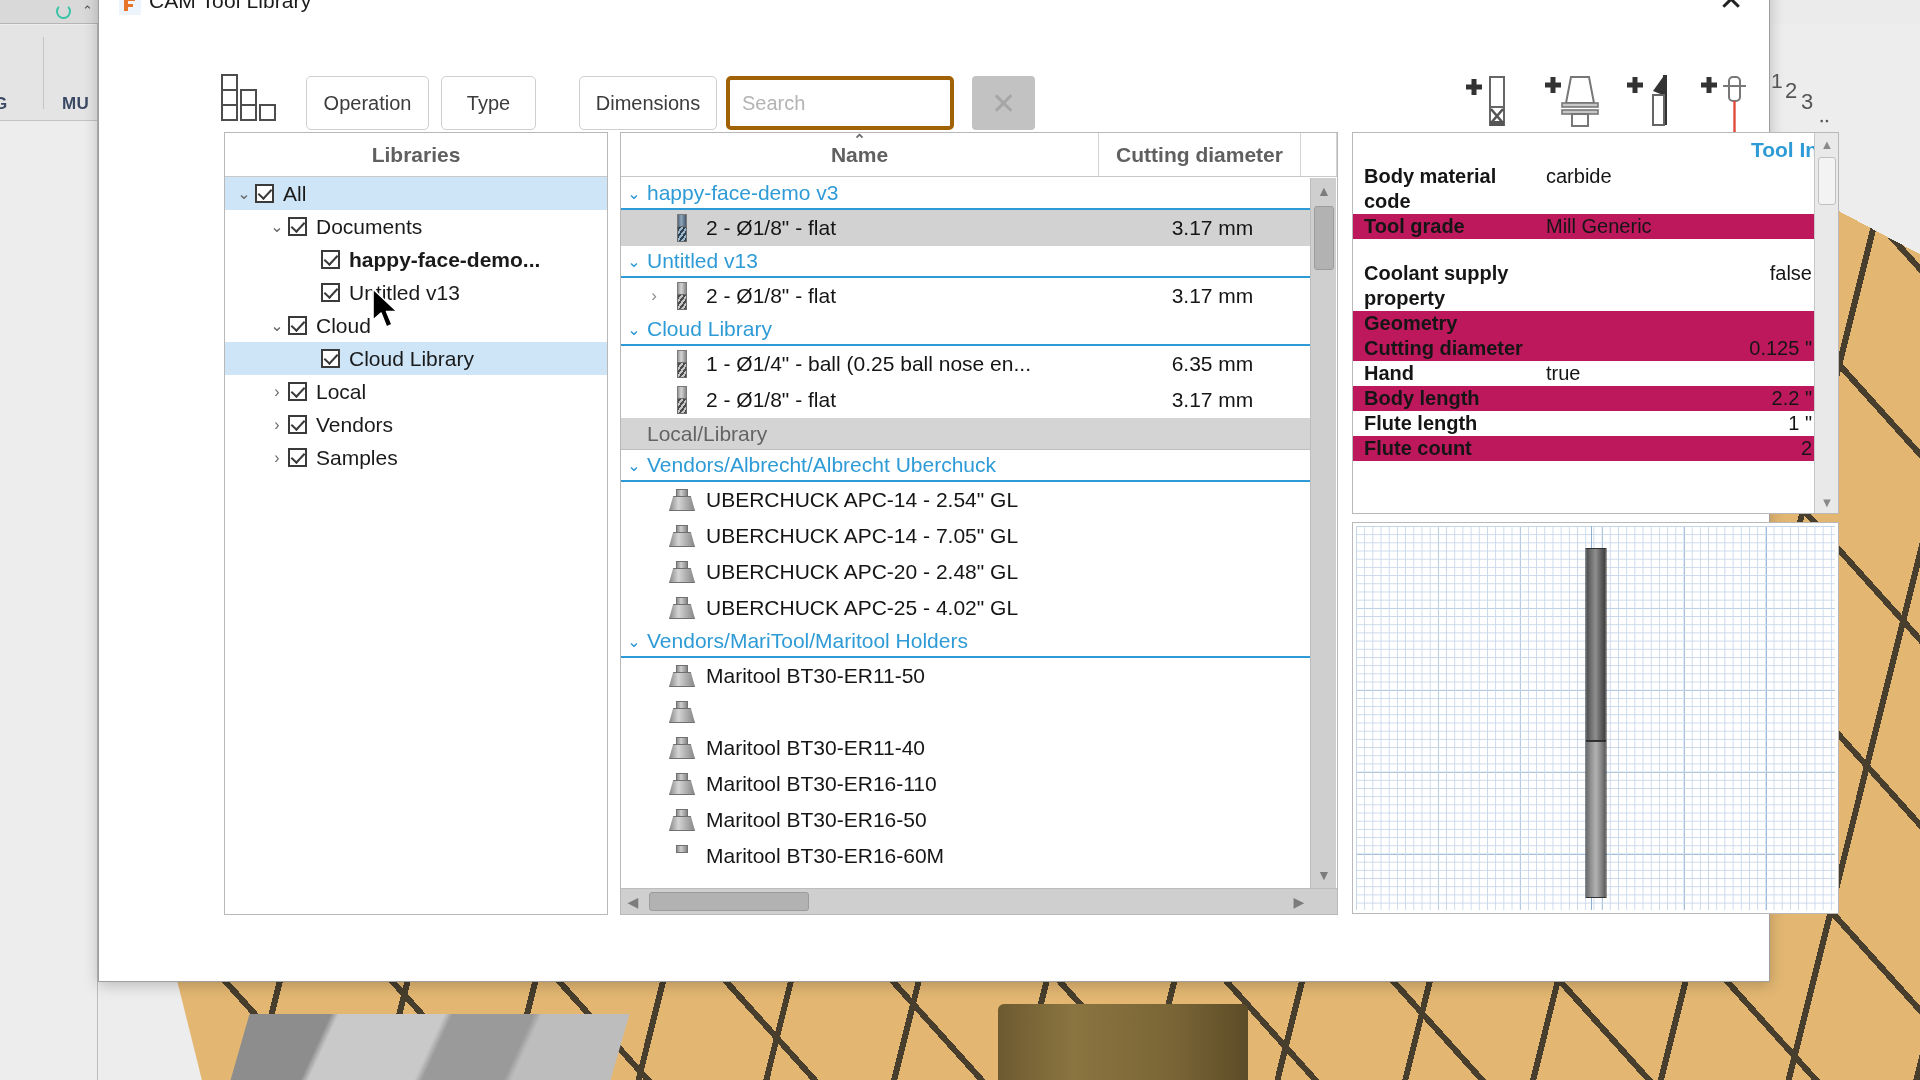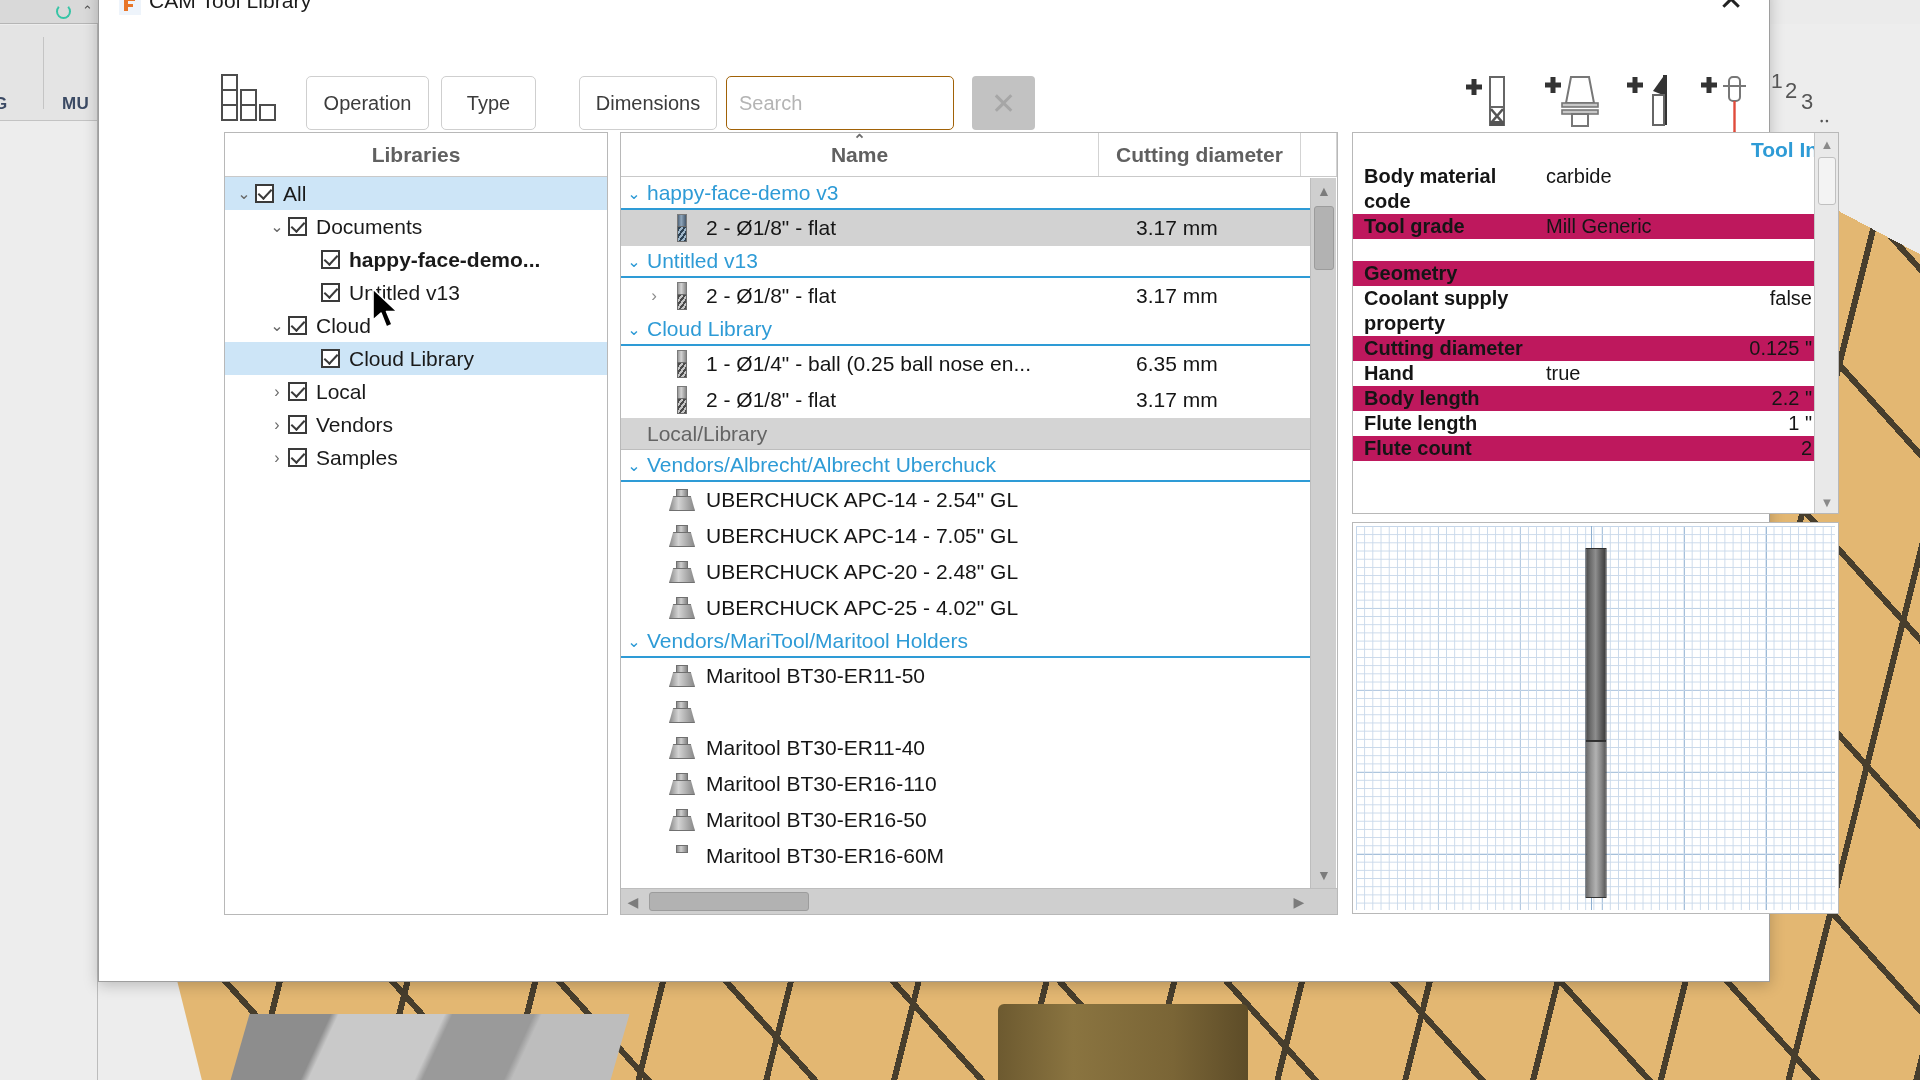--- a/index.html
+++ b/index.html
@@ -162,21 +162,21 @@
     display: flex; align-items: center; justify-content: center;
     cursor: pointer;
     font-family: "Liberation Sans", sans-serif;
   }
   #btn-operation { left: 207px; width: 123px; }
   #btn-type      { left: 342px; width: 95px; }
   #btn-dims      { left: 480px; width: 138px; }
   #search-input {
     position: absolute; left: 627px; top: 55px;
     width: 228px; height: 54px;
-    border: 1px solid #a16207; border-radius: 5px;
+    border: 4px solid #a16207; border-radius: 5px;
     background: #fff;
     font-size: 20px; color: #3c3c3c;
     padding: 0 12px;
     outline: none;
     font-family: "Liberation Sans", sans-serif;
   }
   #search-input::placeholder { color: #b4b4b4; }
   #clear-btn {
     position: absolute; left: 873px; top: 55px;
     width: 63px; height: 54px;
@@ -320,21 +320,21 @@
   .tool-row .rtw {
     width: 26px; flex: 0 0 26px;
     text-align: center; color: #8c8c8c; font-size: 17px;
     margin-left: 20px;
   }
   .tool-row .rspacer { width: 46px; flex: 0 0 46px; }
   .row-icon { width: 30px; flex: 0 0 30px; display:flex; align-items:center; justify-content:center;}
   .row-name { flex: 1; white-space: nowrap; overflow: hidden; padding-left: 9px; }
   .row-diam {
     width: 175px; flex: 0 0 175px;
-    text-align: left; padding-right: 22px;
+    text-align: center; padding-right: 22px;
   }
 
   
   .em-icon { width: 10px; height: 28px; position: relative; }
   .em-icon .shank {
     position: absolute; left: 0; top: 0; width: 10px; height: 13px;
     background: linear-gradient(90deg,#9a9a9a,#d4d4d4 40%,#8a8a8a);
     border: 1px solid #7a7a7a;
   }
   .em-icon .flute {
@@ -853,27 +853,27 @@
     <div id="info-rows">
         <div class="info-row">
           <div class="k">Body material code</div>
           <div class="v">carbide</div>
         </div>
         <div class="info-row shade">
           <div class="k">Tool grade</div>
           <div class="v">Mill Generic</div>
         </div>
         <div class="info-gap"></div>
+        <div class="info-row">
+          <div class="k">Coolant supply property</div>
+          <div class="v right">false</div>
+        </div>
         <div class="info-row shade">
           <div class="k">Geometry</div>
           <div class="v"></div>
-        </div>
-        <div class="info-row">
-          <div class="k">Coolant supply property</div>
-          <div class="v right">false</div>
         </div>
         <div class="info-row shade">
           <div class="k">Cutting diameter</div>
           <div class="v right">0.125 "</div>
         </div>
         <div class="info-row">
           <div class="k">Hand</div>
           <div class="v">true</div>
         </div>
         <div class="info-row shade">

